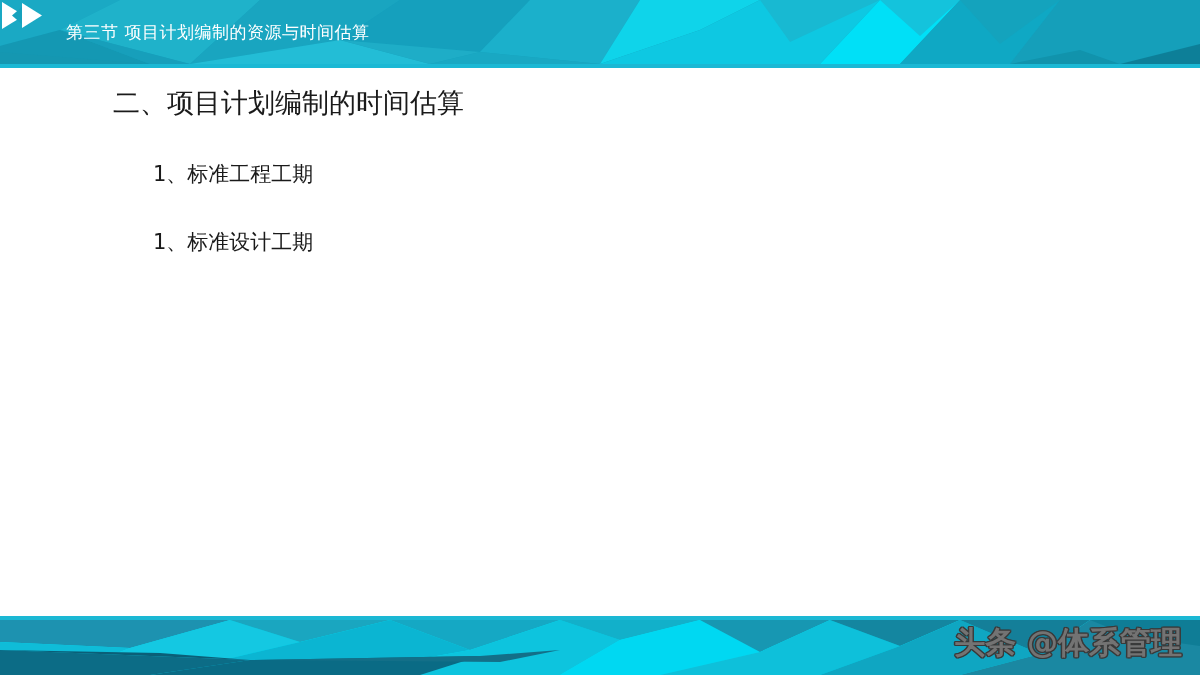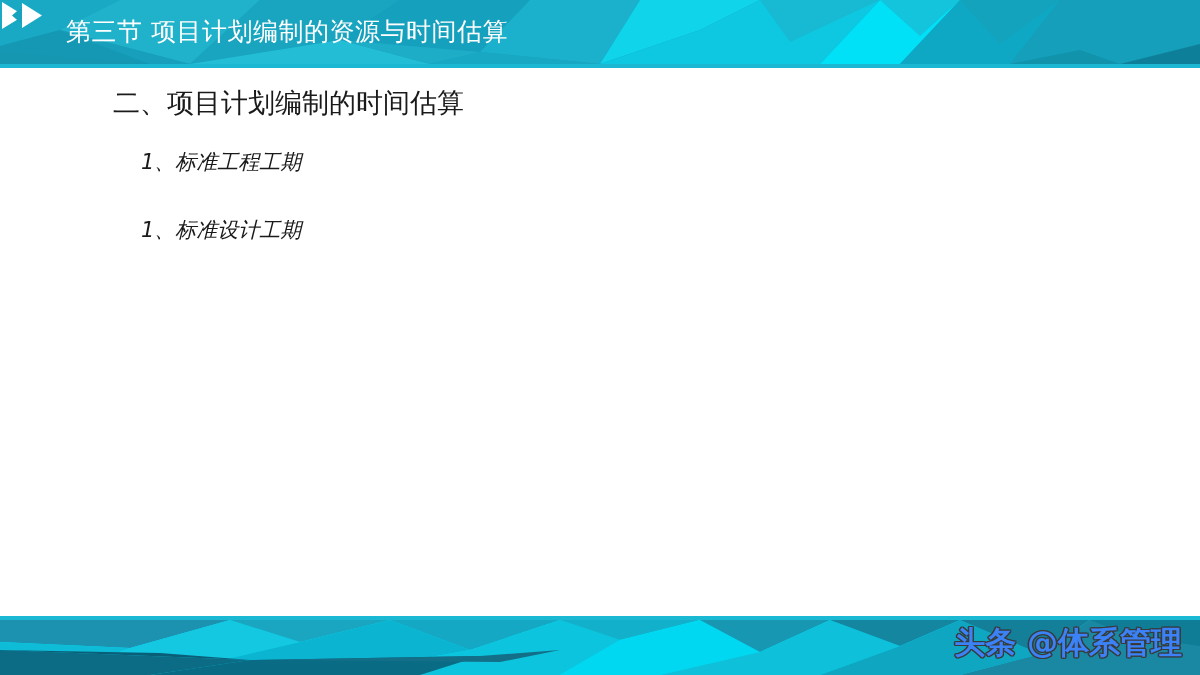--- a/index.html
+++ b/index.html
@@ -48,21 +48,21 @@
     top: 17px;
     width: 44px;
     height: 31px;
   }
   .header-title {
     position: absolute;
     left: 66px;
     top: 13px;
     height: 38px;
     line-height: 38px;
-    font-size: 25px;
+    font-size: 17px;
     color: #ffffff;
     letter-spacing: 0.5px;
     white-space: nowrap;
     font-family: "DejaVu Sans", "Liberation Sans", sans-serif;
   }
 
   
   .content {
     position: absolute;
     left: 0;
@@ -77,24 +77,23 @@
     top: 17px;
     font-size: 27px;
     color: #1a1a1a;
     white-space: nowrap;
     font-family: "DejaVu Sans", "Liberation Sans", sans-serif;
   }
   .bullet-list {
     position: absolute;
     left: 141px;
     top: 80px;
-    margin: 0;
+    margin: 12px;
     padding: 0;
     list-style: none;
-    font-style: italic;
   }
   .bullet-item {
     font-size: 21px;
     color: #1a1a1a;
     white-space: nowrap;
     margin-bottom: 40px;
     font-family: "DejaVu Sans", "Liberation Sans", sans-serif;
   }
   .bullet-item:last-child {
     margin-bottom: 0;
@@ -123,21 +122,21 @@
     left: 0;
     top: 0;
     display: block;
   }
   .watermark {
     position: absolute;
     right: 18px;
     top: 622px;
     font-size: 31px;
     font-weight: bold;
-    color: #3b82f6;
+    color: #737373;
     white-space: nowrap;
     text-shadow:
        1.4px 0 0 #3a3a3a, -1.4px 0 0 #3a3a3a,
        0 1.4px 0 #3a3a3a, 0 -1.4px 0 #3a3a3a,
        1px 1px 0 #3a3a3a, -1px -1px 0 #3a3a3a,
        1px -1px 0 #3a3a3a, -1px 1px 0 #3a3a3a;
     font-family: "DejaVu Sans", "Liberation Sans", sans-serif;
   }
 </style>
 </head>

